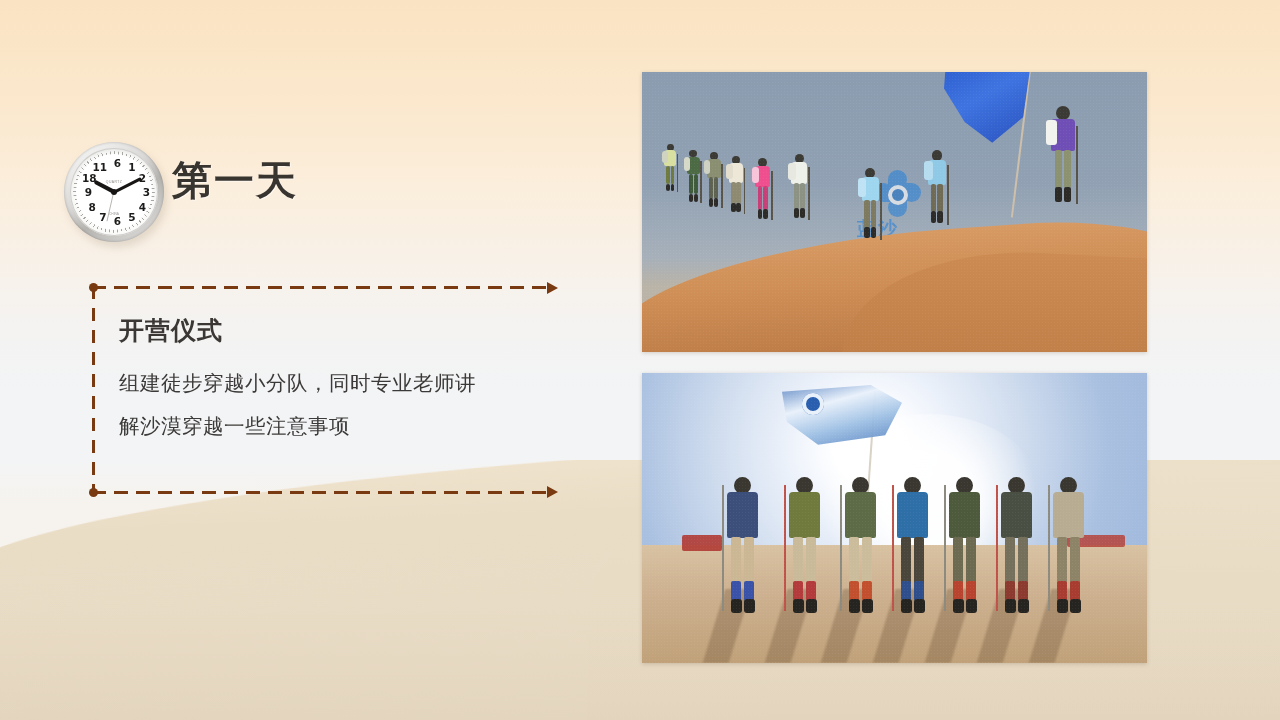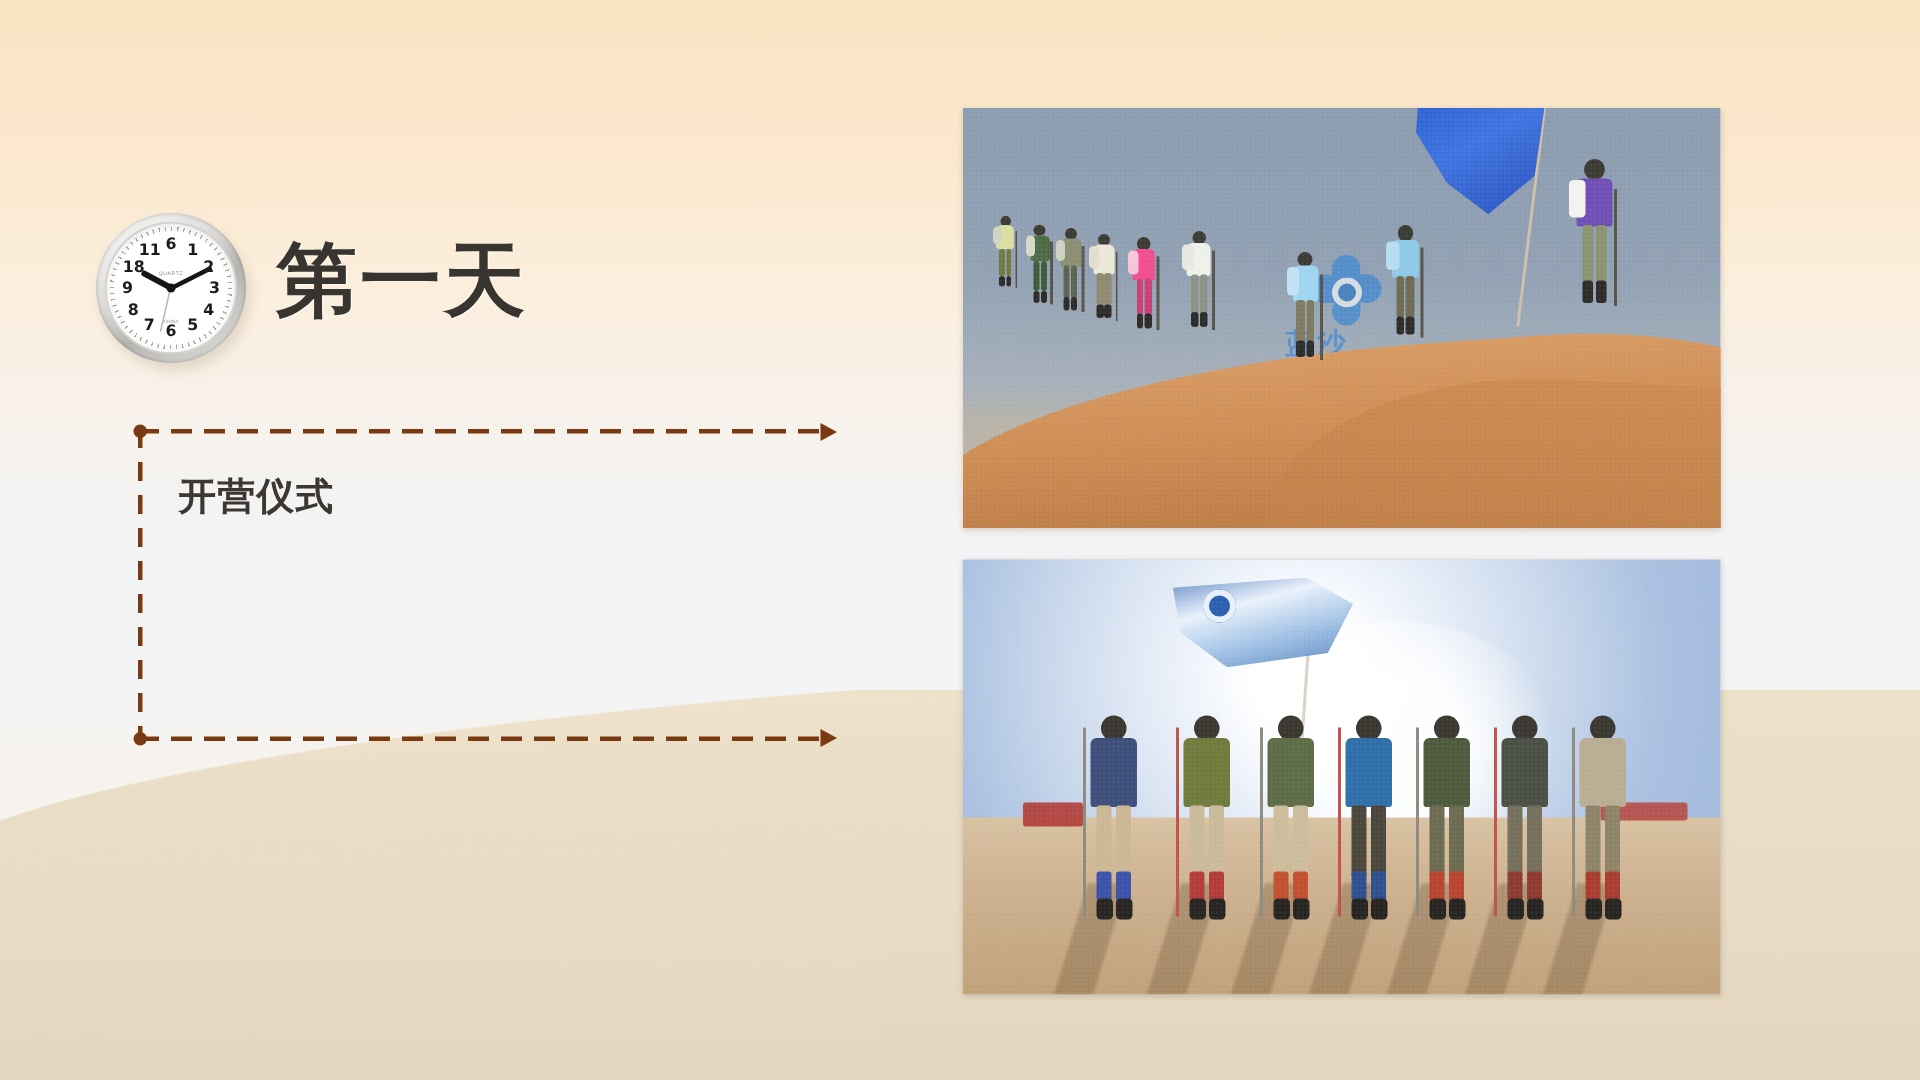--- a/index.html
+++ b/index.html
@@ -73,38 +73,38 @@
   .tickring{
     position:absolute;left:9px;top:9px;width:82px;height:82px;border-radius:50%;
     background:repeating-conic-gradient(#9a9895 0deg 1.2deg, rgba(0,0,0,0) 1.2deg 6deg);
     -webkit-mask:radial-gradient(circle, transparent 0 35px, #000 35px 41px, transparent 41px);
             mask:radial-gradient(circle, transparent 0 35px, #000 35px 41px, transparent 41px);
     opacity:.85;
   }
   .dial{position:absolute;left:12px;top:12px;width:76px;height:76px;border-radius:50%;background:#fff;}
   .num{
     position:absolute;font-family:"DejaVu Sans",sans-serif;font-weight:700;font-size:10.5px;color:#1d1c1b;
-    width:14px;height:12px;line-height:12px;text-align:center;margin-left:-7px;margin-top:-6px;
+    width:14px;height:12px;line-height:12px;text-align:right;margin-left:-7px;margin-top:-6px;
   }
   .brand{
     position:absolute;left:50%;top:26px;transform:translateX(-50%);
     font-size:3.4px;letter-spacing:.4px;color:#8c8a87;
   }
   .brand2{position:absolute;left:50%;top:58px;transform:translateX(-50%);font-size:3.2px;color:#9c9a97;}
   .hand{position:absolute;left:50%;bottom:50%;transform-origin:bottom center;background:#171615;border-radius:2px;}
   .h-hour{width:3.6px;height:22px;margin-left:-1.8px;transform:rotate(-62deg);}
   .h-min{width:2.8px;height:30px;margin-left:-1.4px;transform:rotate(63deg);}
   .h-sec{width:1.2px;height:30px;margin-left:-.6px;background:#b8b5b1;transform:rotate(193deg);}
   .pin{position:absolute;left:50%;top:50%;width:6px;height:6px;margin:-3px 0 0 -3px;border-radius:50%;background:#161514;}
 
   
   .title{
-    position:absolute;left:184px;top:160px;
+    position:absolute;left:172px;top:160px;
     font-family:"DejaVu Sans","Liberation Sans",sans-serif;
-    font-weight:700;font-size:54px;line-height:1;letter-spacing:2px;
+    font-weight:700;font-size:40px;line-height:1;letter-spacing:2px;
     color:#38342f;
     text-shadow:1px 1px 0 rgba(255,255,255,.55);
   }
 
   
   .bracket{position:absolute;left:92px;top:286px;width:475px;height:208px;}
   .b-line{position:absolute;background-image:linear-gradient(to right,#7a3a11 0 14px,rgba(0,0,0,0) 14px 22px);
           background-size:22px 3px;background-repeat:repeat-x;height:3px;}
   .b-top{left:0;top:0;width:455px;}
   .b-bot{left:0;bottom:0;width:455px;}
@@ -360,20 +360,22 @@
     <div class="b-line b-bot"></div>
     <div class="b-left"></div>
     <div class="b-dot b-dot-tl"></div>
     <div class="b-dot b-dot-bl"></div>
     <div class="b-arrow b-arrow-t"></div>
     <div class="b-arrow b-arrow-b"></div>
   </div>
 
   <div class="heading">开营仪式</div>
   <div class="body-text">
+    <div>组建徒步穿越小分队，同时专业老师讲</div>
+    <div>解沙漠穿越一些注意事项</div>
   </div>
 
   <div class="photo photo-top">
     <div class="sky-top"></div>
     <div class="wm">
       <div class="wm-ring">
         <div class="wm-pet" style="left:13px;top:-2px;"></div>
         <div class="wm-pet" style="left:27px;top:11px;transform:rotate(90deg);"></div>
         <div class="wm-pet" style="left:13px;top:26px;transform:rotate(180deg);"></div>
         <div class="wm-pet" style="left:-1px;top:11px;transform:rotate(270deg);"></div>

